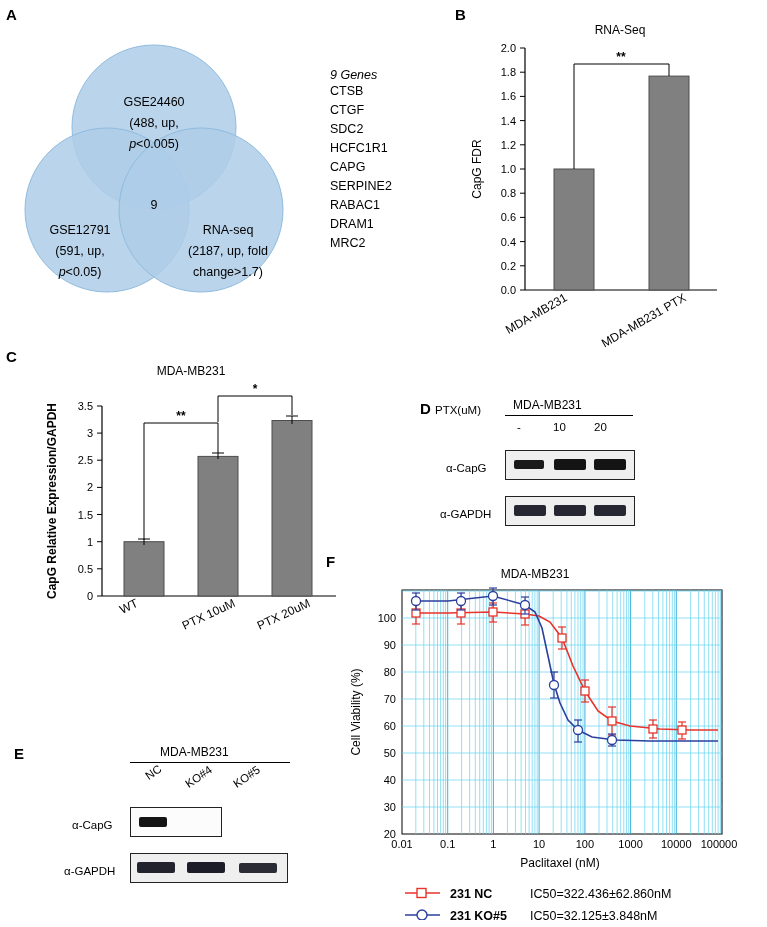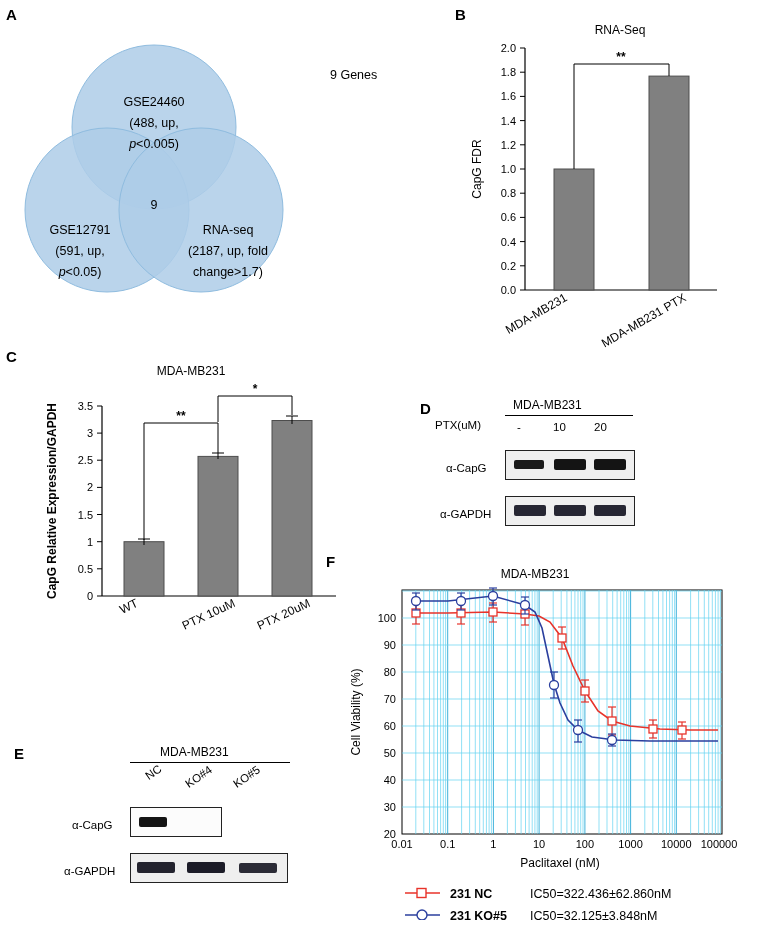--- a/index.html
+++ b/index.html
@@ -36,21 +36,32 @@
 
   <text class="venn-txt" x="226" y="212">RNA-seq</text>
   <text class="venn-txt" x="226" y="233">(2187, up, fold</text>
   <text class="venn-txt" x="226" y="254">change&gt;1.7)</text>
 
   <text class="venn-txt" x="152" y="187">9</text>
 </svg>
 </div>
 
 <div style="position:absolute;left:330px;top:68px;">
-  <div class="gene" style="margin-bottom:0;">9 Genes</div>
+  <div class="gene" style="margin-bottom:0;font-style:italic;">9 Genes</div>
+  <div class="gene" style="line-height:19px;">
+    <div>CTSB</div>
+    <div>CTGF</div>
+    <div>SDC2</div>
+    <div>HCFC1R1</div>
+    <div>CAPG</div>
+    <div>SERPINE2</div>
+    <div>RABAC1</div>
+    <div>DRAM1</div>
+    <div>MRC2</div>
+  </div>
 </div>
 
 <div class="panel-letter" style="left:455px;top:6px;">B</div>
 
 <div style="position:absolute;left:455px;top:18px;">
 <svg width="300" height="350" viewBox="0 0 300 350">
   <text x="165" y="16" text-anchor="middle" class="axis-title">RNA-Seq</text>
 
   <line x1="70" y1="30" x2="70" y2="272" stroke="#000" stroke-width="1.2"></line>
   <line x1="70" y1="272" x2="262" y2="272" stroke="#000" stroke-width="1.2"></line>
@@ -146,21 +157,21 @@
   <text x="133" y="248" class="axis-title" transform="rotate(-25 133 248)" text-anchor="end">WT</text>
   <text x="230" y="248" class="axis-title" transform="rotate(-25 230 248)" text-anchor="end">PTX 10uM</text>
   <text x="305" y="248" class="axis-title" transform="rotate(-25 305 248)" text-anchor="end">PTX 20uM</text>
 </svg>
 </div>
 
 <div class="panel-letter" style="left:420px;top:400px;">D</div>
 <div style="position:absolute;left:513px;top:398px;font-size:12px;">MDA-MB231</div>
 <div style="position:absolute;left:505px;top:415px;width:128px;border-top:1px solid #000;"></div>
 
-<div class="wb-lbl" style="left:435px;top:419px;">PTX(uM)</div>
+<div class="wb-lbl" style="left:435px;top:404px;">PTX(uM)</div>
 <div class="wb-lbl" style="left:517px;top:421px;">-</div>
 <div class="wb-lbl" style="left:553px;top:421px;">10</div>
 <div class="wb-lbl" style="left:594px;top:421px;">20</div>
 
 <div class="wb-lbl" style="left:446px;top:462px;">α-CapG</div>
 <div class="wb-box" style="left:505px;top:450px;width:128px;height:28px;">
   <div style="position:absolute;left:8px;top:9px;width:30px;height:9px;background:#1a1a1a;border-radius:2px;"></div>
   <div style="position:absolute;left:48px;top:8px;width:32px;height:11px;background:#141414;border-radius:2px;"></div>
   <div style="position:absolute;left:88px;top:8px;width:32px;height:11px;background:#141414;border-radius:2px;"></div>
 </div>

